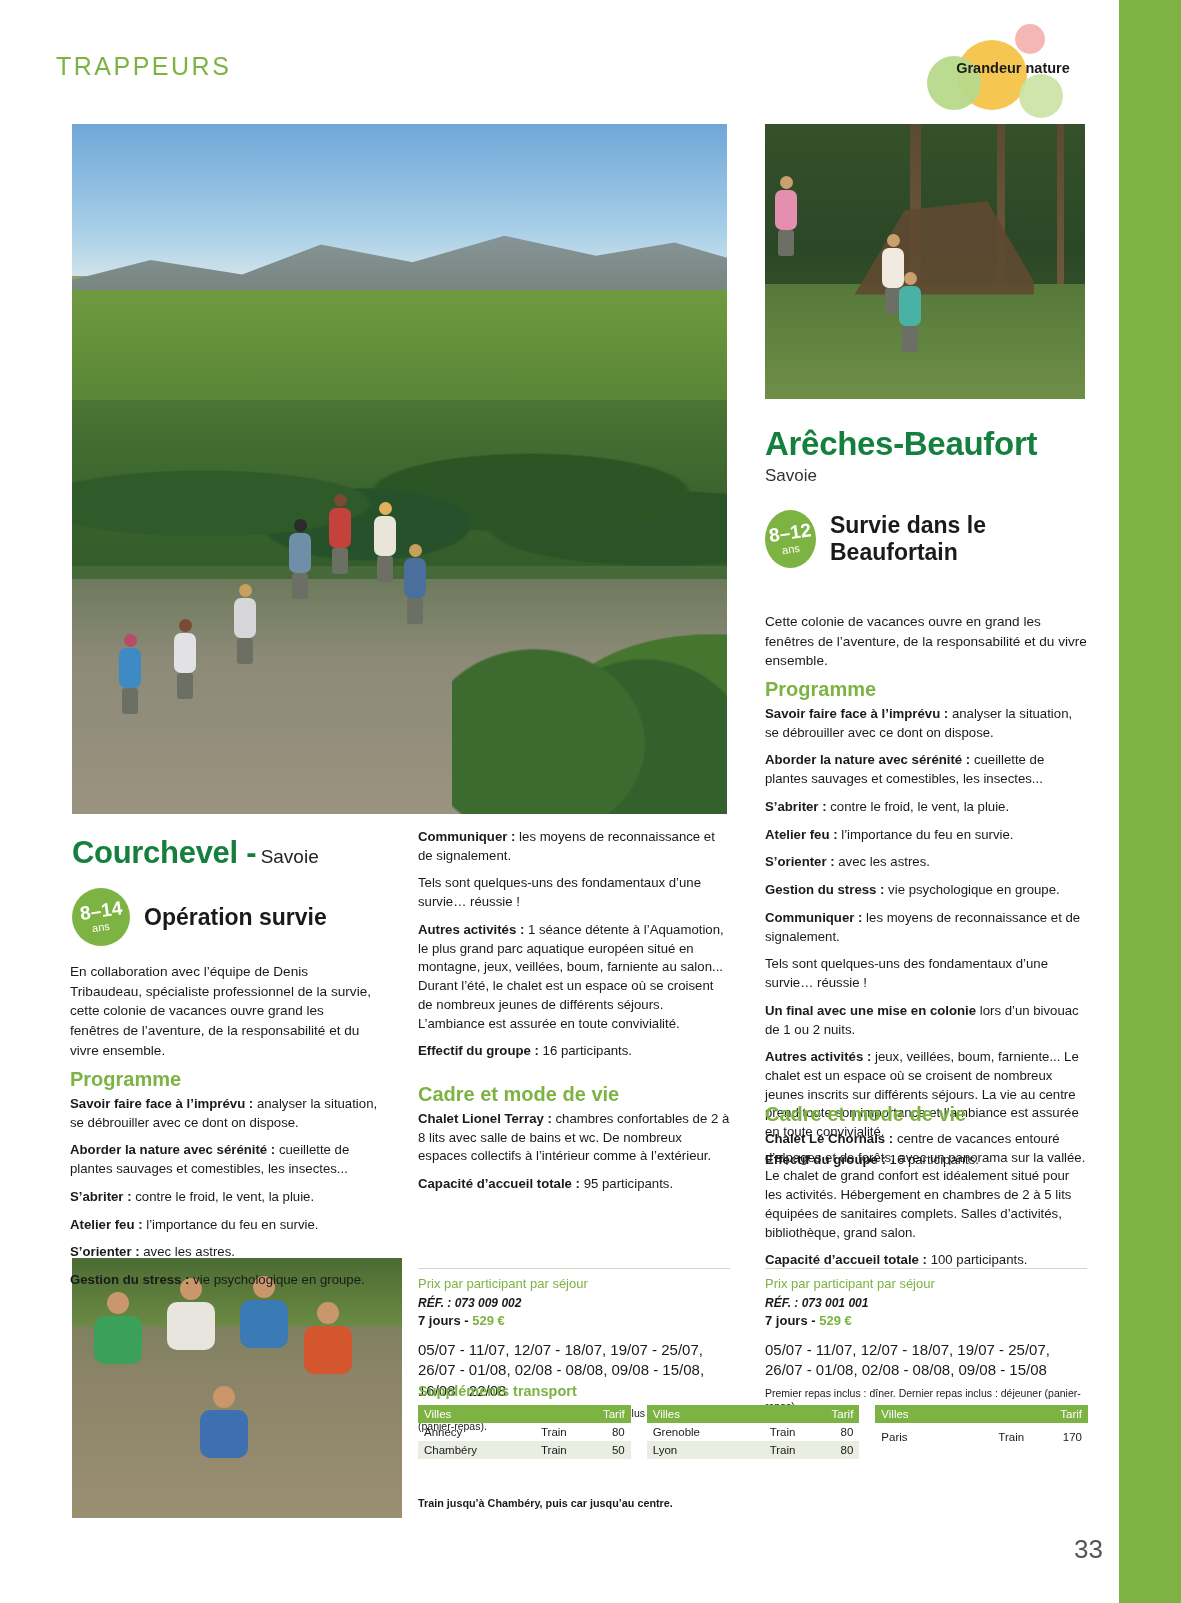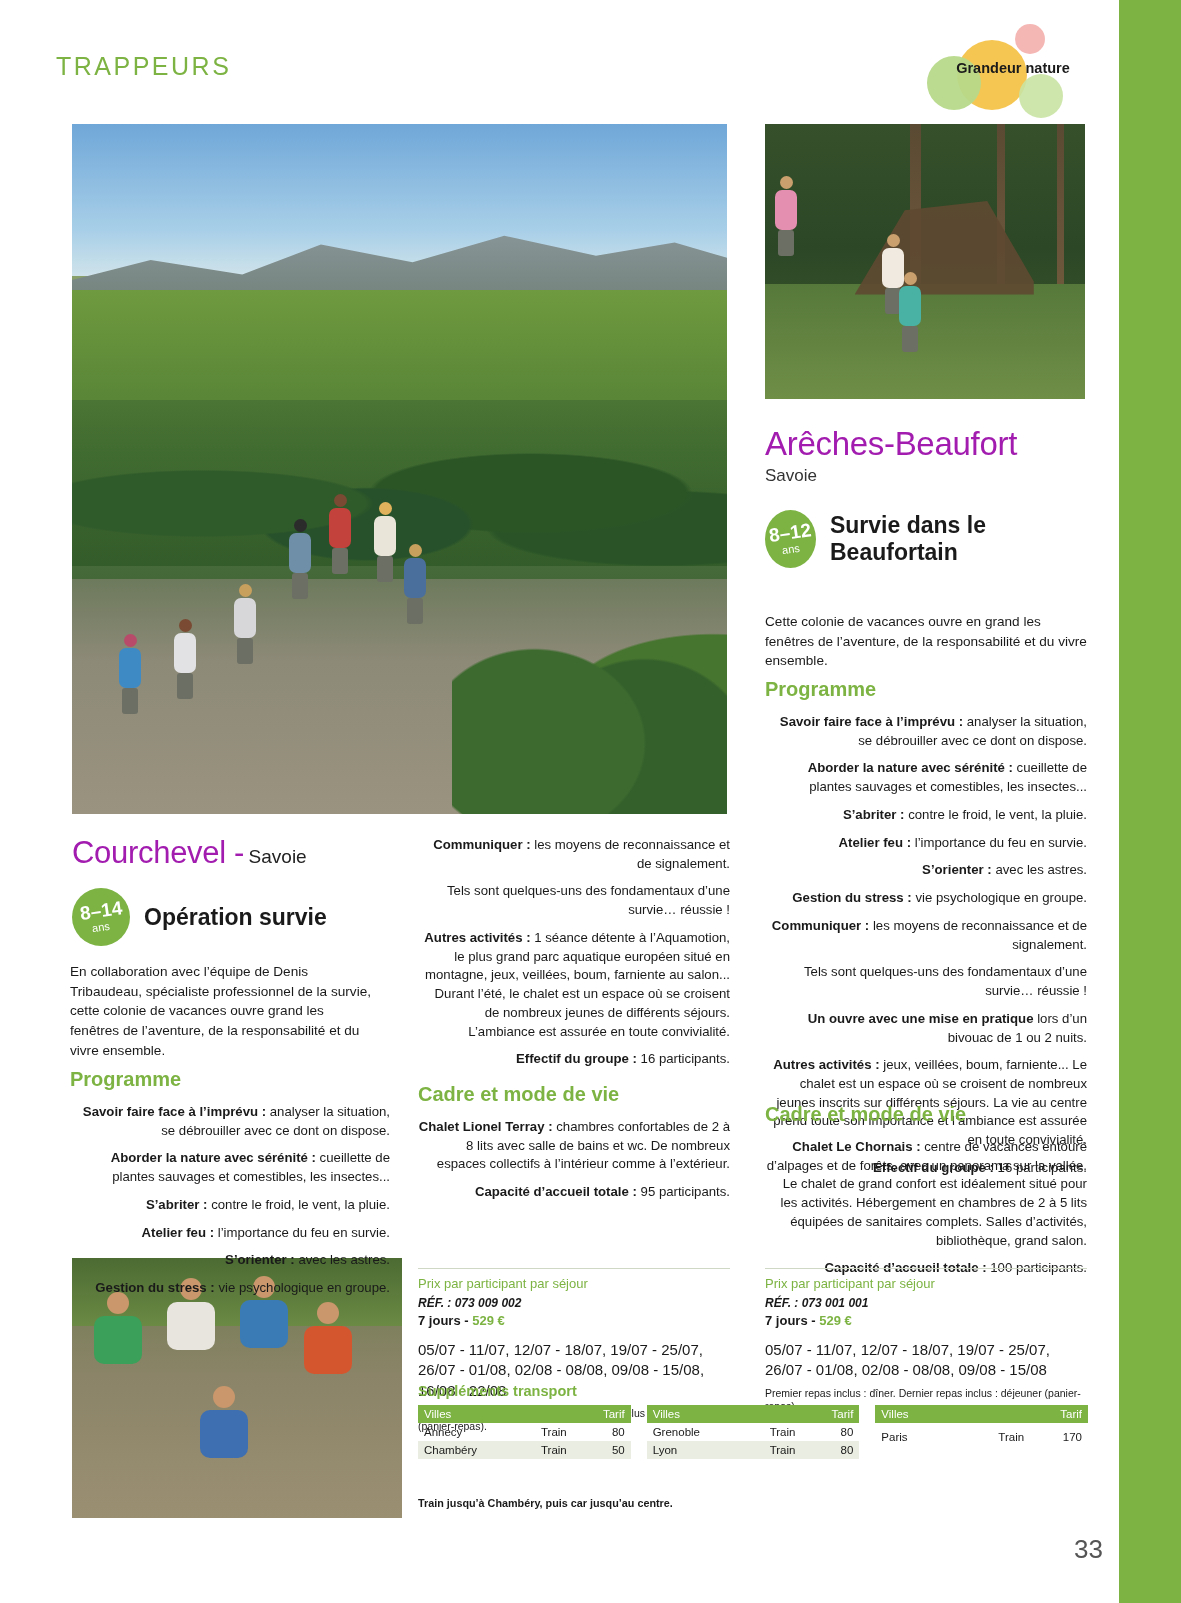--- a/index.html
+++ b/index.html
@@ -128,42 +128,42 @@
   .photo3 .grass {
     position: absolute; left: 0; top: 0; width: 100%; height: 26%;
     background: linear-gradient(to bottom, #4b6b33, #6b8a44);
   }
   .kid { position: absolute; }
   .kid .h { width: 22px; height: 22px; border-radius: 50%; background: #c9976b; margin: 0 auto; }
   .kid .t { width: 48px; height: 48px; border-radius: 10px; margin: 2px auto 0; }
 
   
   .h1-green {
-    color: #a21caf;
+    color: #15803d;
     font-size: 31px;
-    font-weight: normal;
+    font-weight: bold;
     letter-spacing: -0.3px;
   }
   .h1-sub { color: #222; font-size: 19px; font-weight: 400; }
   .region { font-size: 17px; color: #333; }
   .age-badge {
     width: 58px; height: 58px; border-radius: 50%;
     background: #7cb342; color: #fff;
     display: flex; flex-direction: column; align-items: center; justify-content: center;
     line-height: 1;
   }
   .age-badge .a1 { font-size: 19px; font-weight: bold; transform: rotate(-8deg); }
   .age-badge .a2 { font-size: 11px; margin-top: 2px; transform: rotate(-8deg); }
   .prog-title {
     color: #7cb342; font-size: 20px; font-weight: bold;
   }
   .body-txt { font-size: 13.2px; line-height: 1.42; color: #1a1a1a; }
   .body-txt b { font-weight: bold; }
   .intro-txt { font-size: 13.6px; line-height: 1.45; }
-  .p { margin: 8px 0 9px 0; text-align: right; }
+  .p { margin: 0 0 9px 0; }
 
   .price-box { border-top: 1px solid #cfd8c4; padding-top: 7px; }
   .price-title { color: #7cb342; font-size: 13px; margin-bottom: 5px; }
   .price-ref { font-size: 12px; font-style: italic; font-weight: bold; }
   .price-line { font-size: 13px; font-weight: bold; margin-top: 3px; }
   .price-line .amt { color: #7cb342; }
   .price-dates { font-size: 15px; line-height: 1.35; margin-top: 12px; }
   .price-meal { font-size: 10.5px; line-height: 1.3; margin-top: 6px; }
 
   .supp-title { color: #7cb342; font-size: 14.5px; font-weight: bold; }
@@ -359,21 +359,21 @@
 
   <div class="body-txt" style="position:absolute; left:765px; top:705px; width:322px;">
     <p class="p"><b>Savoir faire face à l’imprévu :</b><span> analyser la situation, se débrouiller avec ce dont on dispose.</span></p>
     <p class="p"><b>Aborder la nature avec sérénité :</b><span> cueillette de plantes sauvages et comestibles, les insectes...</span></p>
     <p class="p"><b>S’abriter :</b><span> contre le froid, le vent, la pluie.</span></p>
     <p class="p"><b>Atelier feu :</b><span> l’importance du feu en survie.</span></p>
     <p class="p"><b>S’orienter :</b><span> avec les astres.</span></p>
     <p class="p"><b>Gestion du stress :</b><span> vie psychologique en groupe.</span></p>
     <p class="p"><b>Communiquer :</b><span> les moyens de reconnaissance et de signalement.</span></p>
     <p class="p"><span>Tels sont quelques-uns des fondamentaux d’une survie… réussie !</span></p>
-    <p class="p"><b>Un ouvre avec une mise en pratique</b><span> lors d’un bivouac de 1 ou 2 nuits.</span></p>
+    <p class="p"><b>Un final avec une mise en colonie</b><span> lors d’un bivouac de 1 ou 2 nuits.</span></p>
     <p class="p"><b>Autres activités :</b><span> jeux, veillées, boum, farniente... Le chalet est un espace où se croisent de nombreux jeunes inscrits sur différents séjours. La vie au centre prend toute son importance et l’ambiance est assurée en toute convivialité.</span></p>
     <p class="p"><b>Effectif du groupe :</b><span> 16 participants.</span></p>
   </div>
 
   <div class="prog-title" style="position:absolute; left:765px; top:1103px;">Cadre et mode de vie</div>
 
   <div class="body-txt" style="position:absolute; left:765px; top:1130px; width:322px;">
     <p class="p"><b>Chalet Le Chornais :</b><span> centre de vacances entouré d’alpages et de forêts, avec un panorama sur la vallée. Le chalet de grand confort est idéalement situé pour les activités. Hébergement en chambres de 2 à 5 lits équipées de sanitaires complets. Salles d’activités, bibliothèque, grand salon.</span></p>
     <p class="p"><b>Capacité d’accueil totale :</b><span> 100 participants.</span></p>
   </div>

